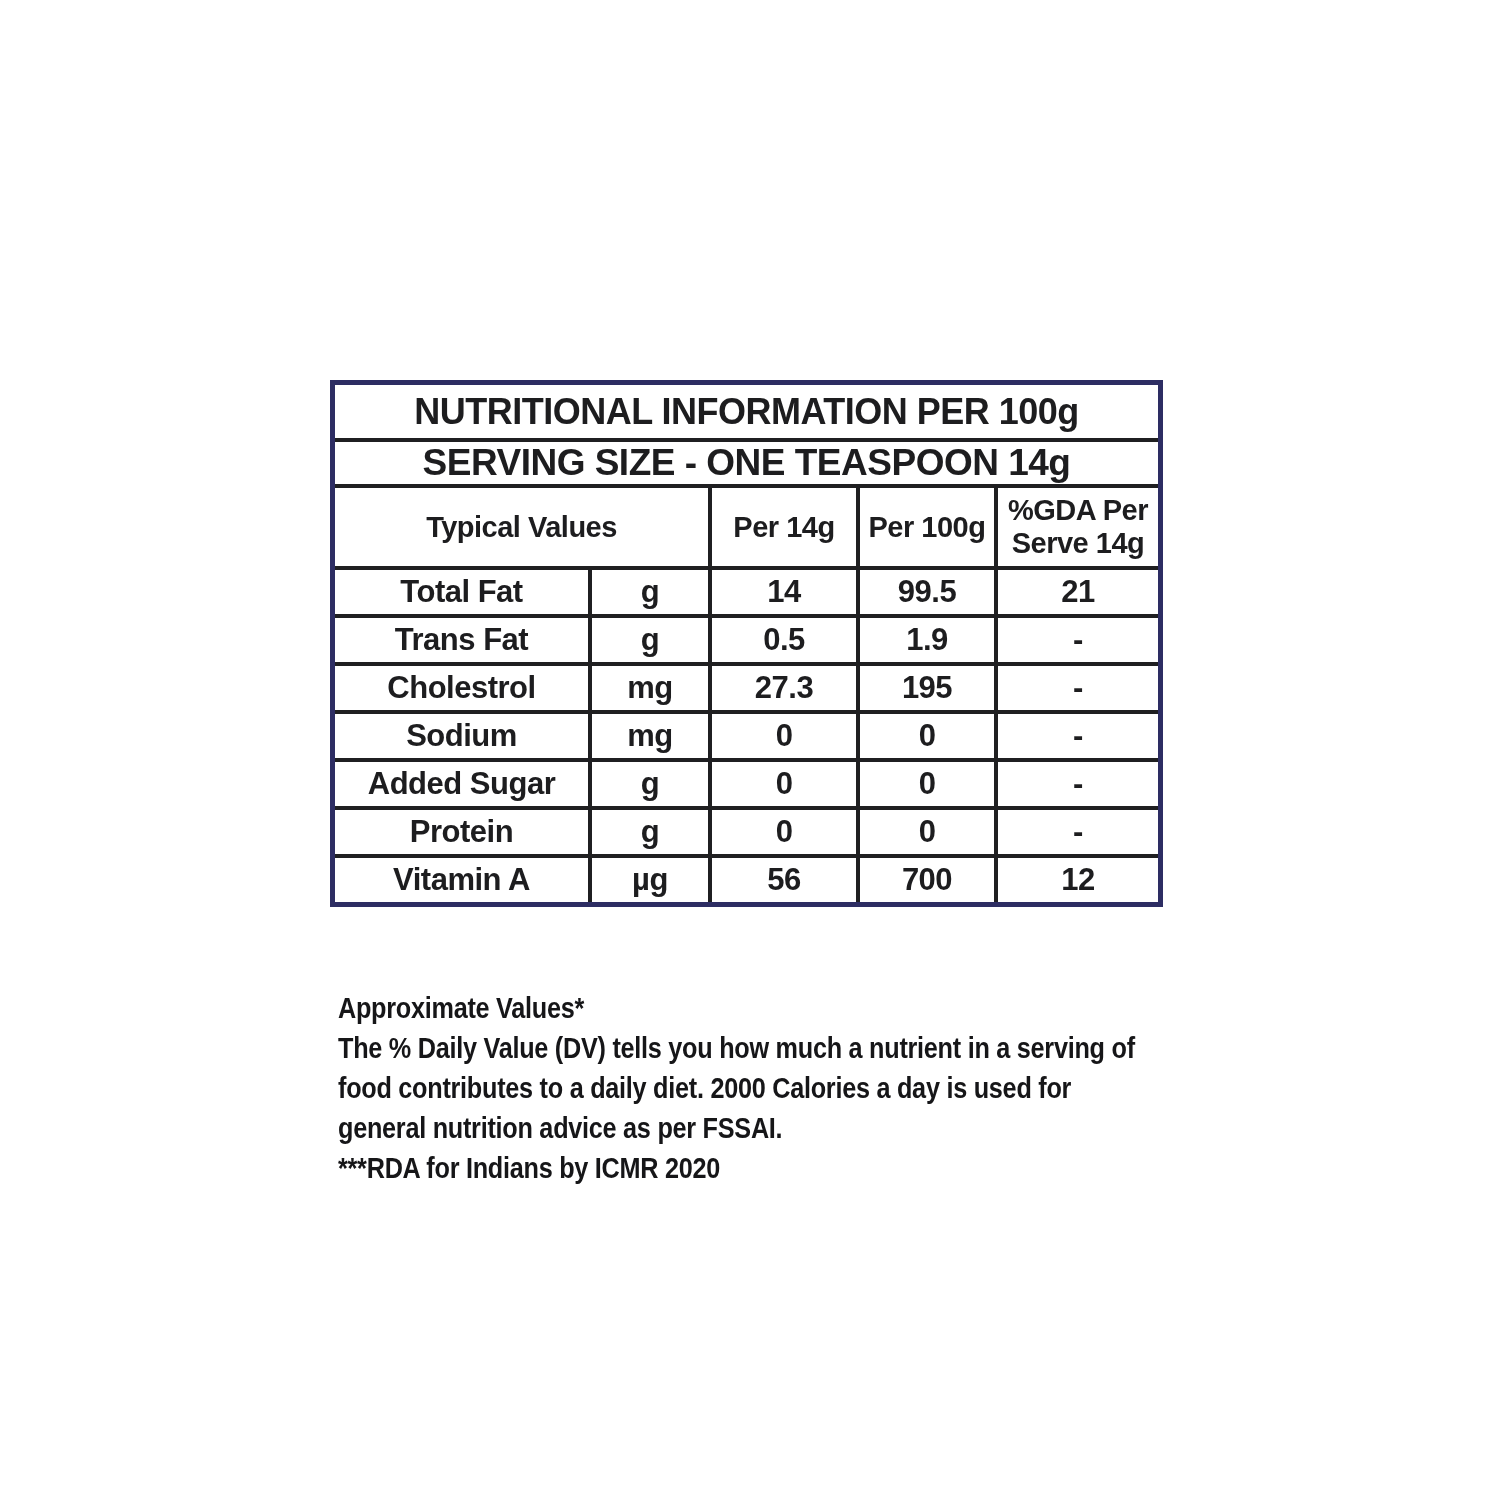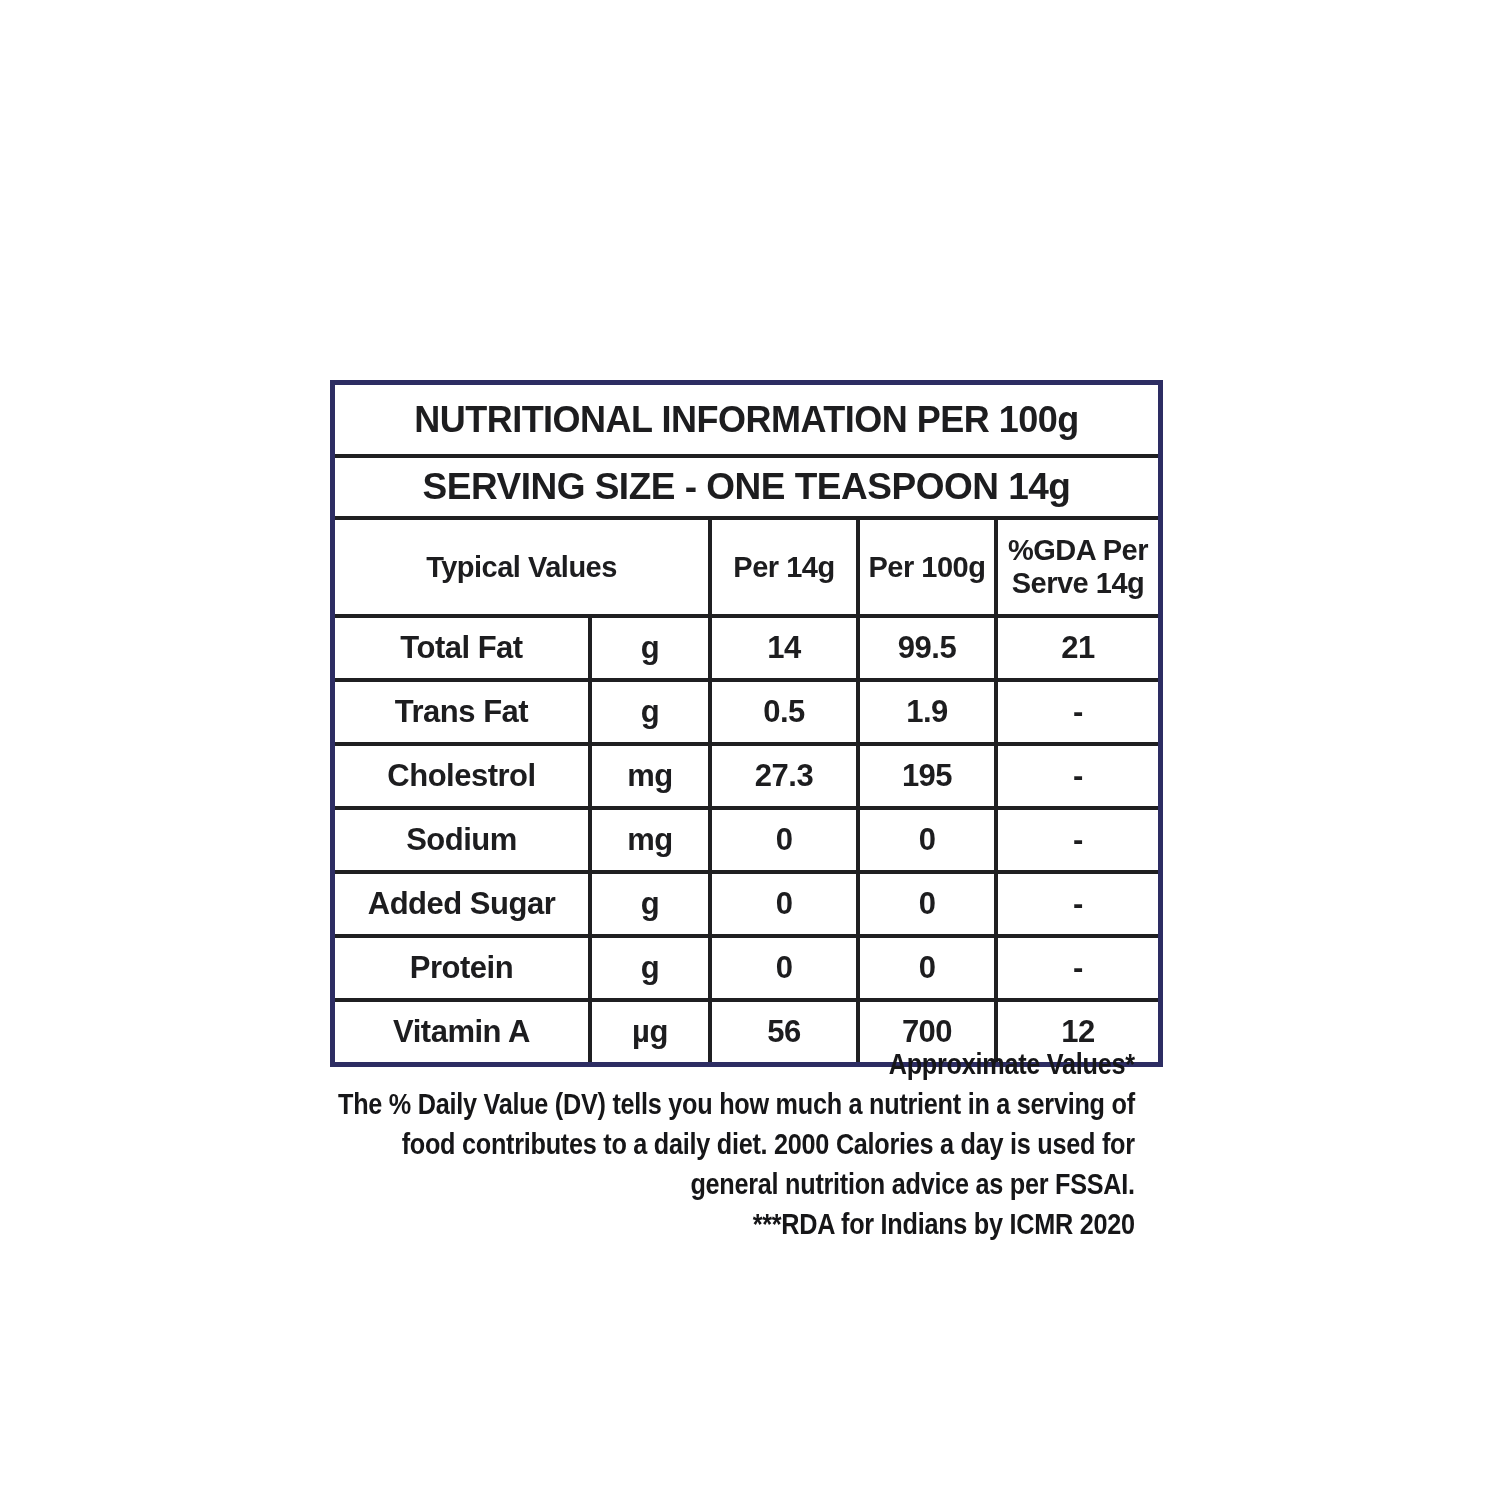--- a/index.html
+++ b/index.html
@@ -25,21 +25,21 @@
     background: #ffffff;
   }
   table.nutrition {
     width: 100%;
     border-collapse: collapse;
     border-style: hidden; 
     table-layout: fixed;
   }
   table.nutrition td, table.nutrition th {
     border: 4px solid #1f1f21;
-    padding: 8px;
+    padding: 0;
     font-weight: 700;
     text-align: center;
     vertical-align: middle;
     letter-spacing: -0.5px;
     overflow: hidden;
   }
   .row-title td {
     height: 53px;
     font-size: 36px;
     letter-spacing: -0.5px;
@@ -61,26 +61,25 @@
     text-align: left;
     padding-left: 36px;
   }
   .gda-head {
     display: inline-block;
     max-width: 140px;
   }
   .notes {
     position: absolute;
     left: 338px;
-    top: 1044px;
+    top: 988px;
     font-weight: 700;
     font-size: 29px;
     line-height: 40px;
     color: #161618;
-    text-align: right;
   }
   .notes .note-line {
     transform: scaleX(0.87);
     transform-origin: 0 50%;
     white-space: nowrap;
     letter-spacing: -0.3px;
   }
 </style>
 </head>
 <body>

